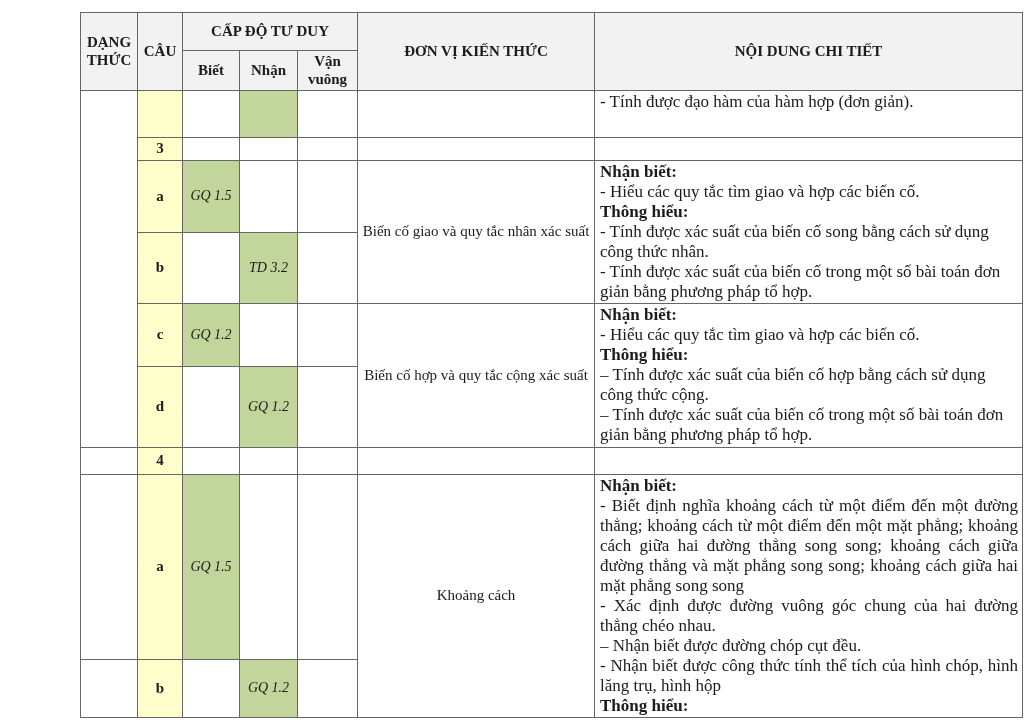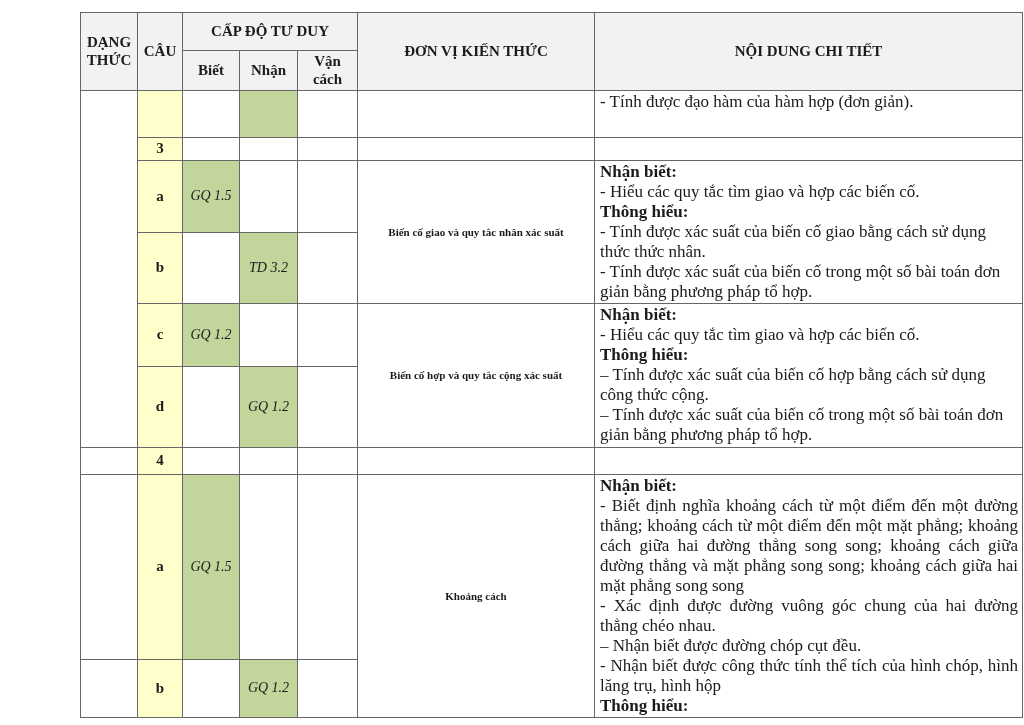--- a/index.html
+++ b/index.html
@@ -4,21 +4,21 @@
 <style>
   html,body{margin:0;padding:0;background:#ffffff;}
   .page{position:relative;width:1024px;height:725px;background:#ffffff;overflow:hidden;
         font-family:"Liberation Serif","DejaVu Serif",serif;color:#1b1b1b;margin-left:42px;}
   table.matrix{position:absolute;left:38px;top:12px;width:942px;border-collapse:collapse;table-layout:fixed;}
   .matrix th,.matrix td{border:1px solid #666;padding:0;overflow:hidden;vertical-align:middle;}
   .matrix th{background:#f2f2f2;font-weight:bold;font-size:15px;text-align:center;line-height:1.22;padding:1px 2px;}
   td.cau{background:#ffffcc;text-align:center;font-weight:bold;font-size:15px;}
   td.code{text-align:center;font-size:14px;font-style:italic;}
   .green{background:#c2d69b;}
-  td.unit{text-align:center;font-size:11px;white-space:nowrap;padding:0 2px;font-weight:bold;}
+  td.unit{text-align:center;font-size:15px;white-space:nowrap;padding:0 2px;}
   td.content{vertical-align:top;font-size:17px;line-height:20px;padding:1px 4px 1px 5px;text-align:left;}
   td.content p{margin:0;}
   td.content .b{font-weight:bold;}
   td.content.justify p.item{text-align:justify;}
 </style>
 </head>
 <body>
 
 <div class="page">
   <table class="matrix">
@@ -36,21 +36,21 @@
         <tr style="height:38px">
       <th rowspan="2">DẠNG THỨC</th>
       <th rowspan="2">CÂU</th>
       <th colspan="3">CẤP ĐỘ TƯ DUY</th>
       <th rowspan="2">ĐƠN VỊ KIẾN THỨC</th>
       <th rowspan="2">NỘI DUNG CHI TIẾT</th>
     </tr>
     <tr style="height:33px">
       <th>Biết</th>
       <th>Nhận</th>
-      <th>Vận cách</th>
+      <th>Vận vuông</th>
     </tr>
 
     <tr style="height:47px">
       <td rowspan="6"></td>
       <td class="cau"></td>
       <td></td>
       <td class="green"></td>
       <td></td>
       <td class="unit"></td>
       <td class="content">
@@ -70,21 +70,21 @@
     <tr style="height:72px">
       <td class="cau">a</td>
       <td class="code green">GQ 1.5</td>
       <td></td>
       <td></td>
       <td class="unit" rowspan="2">Biến cố giao và quy tắc nhân xác suất</td>
       <td class="content" rowspan="2">
         <p class="b">Nhận biết:</p>
         <p class="item">- Hiểu các quy tắc tìm giao và hợp các biến cố.</p>
         <p class="b">Thông hiểu:</p>
-        <p class="item">- Tính được xác suất của biến cố giao bằng cách sử dụng thức thức nhân.</p>
+        <p class="item">- Tính được xác suất của biến cố song bằng cách sử dụng công thức nhân.</p>
         <p class="item">- Tính được xác suất của biến cố trong một số bài toán đơn giản bằng phương pháp tổ hợp.</p>
       </td>
     </tr>
 
     <tr style="height:70px">
       <td class="cau">b</td>
       <td></td>
       <td class="code green">TD 3.2</td>
       <td></td>
     </tr>

